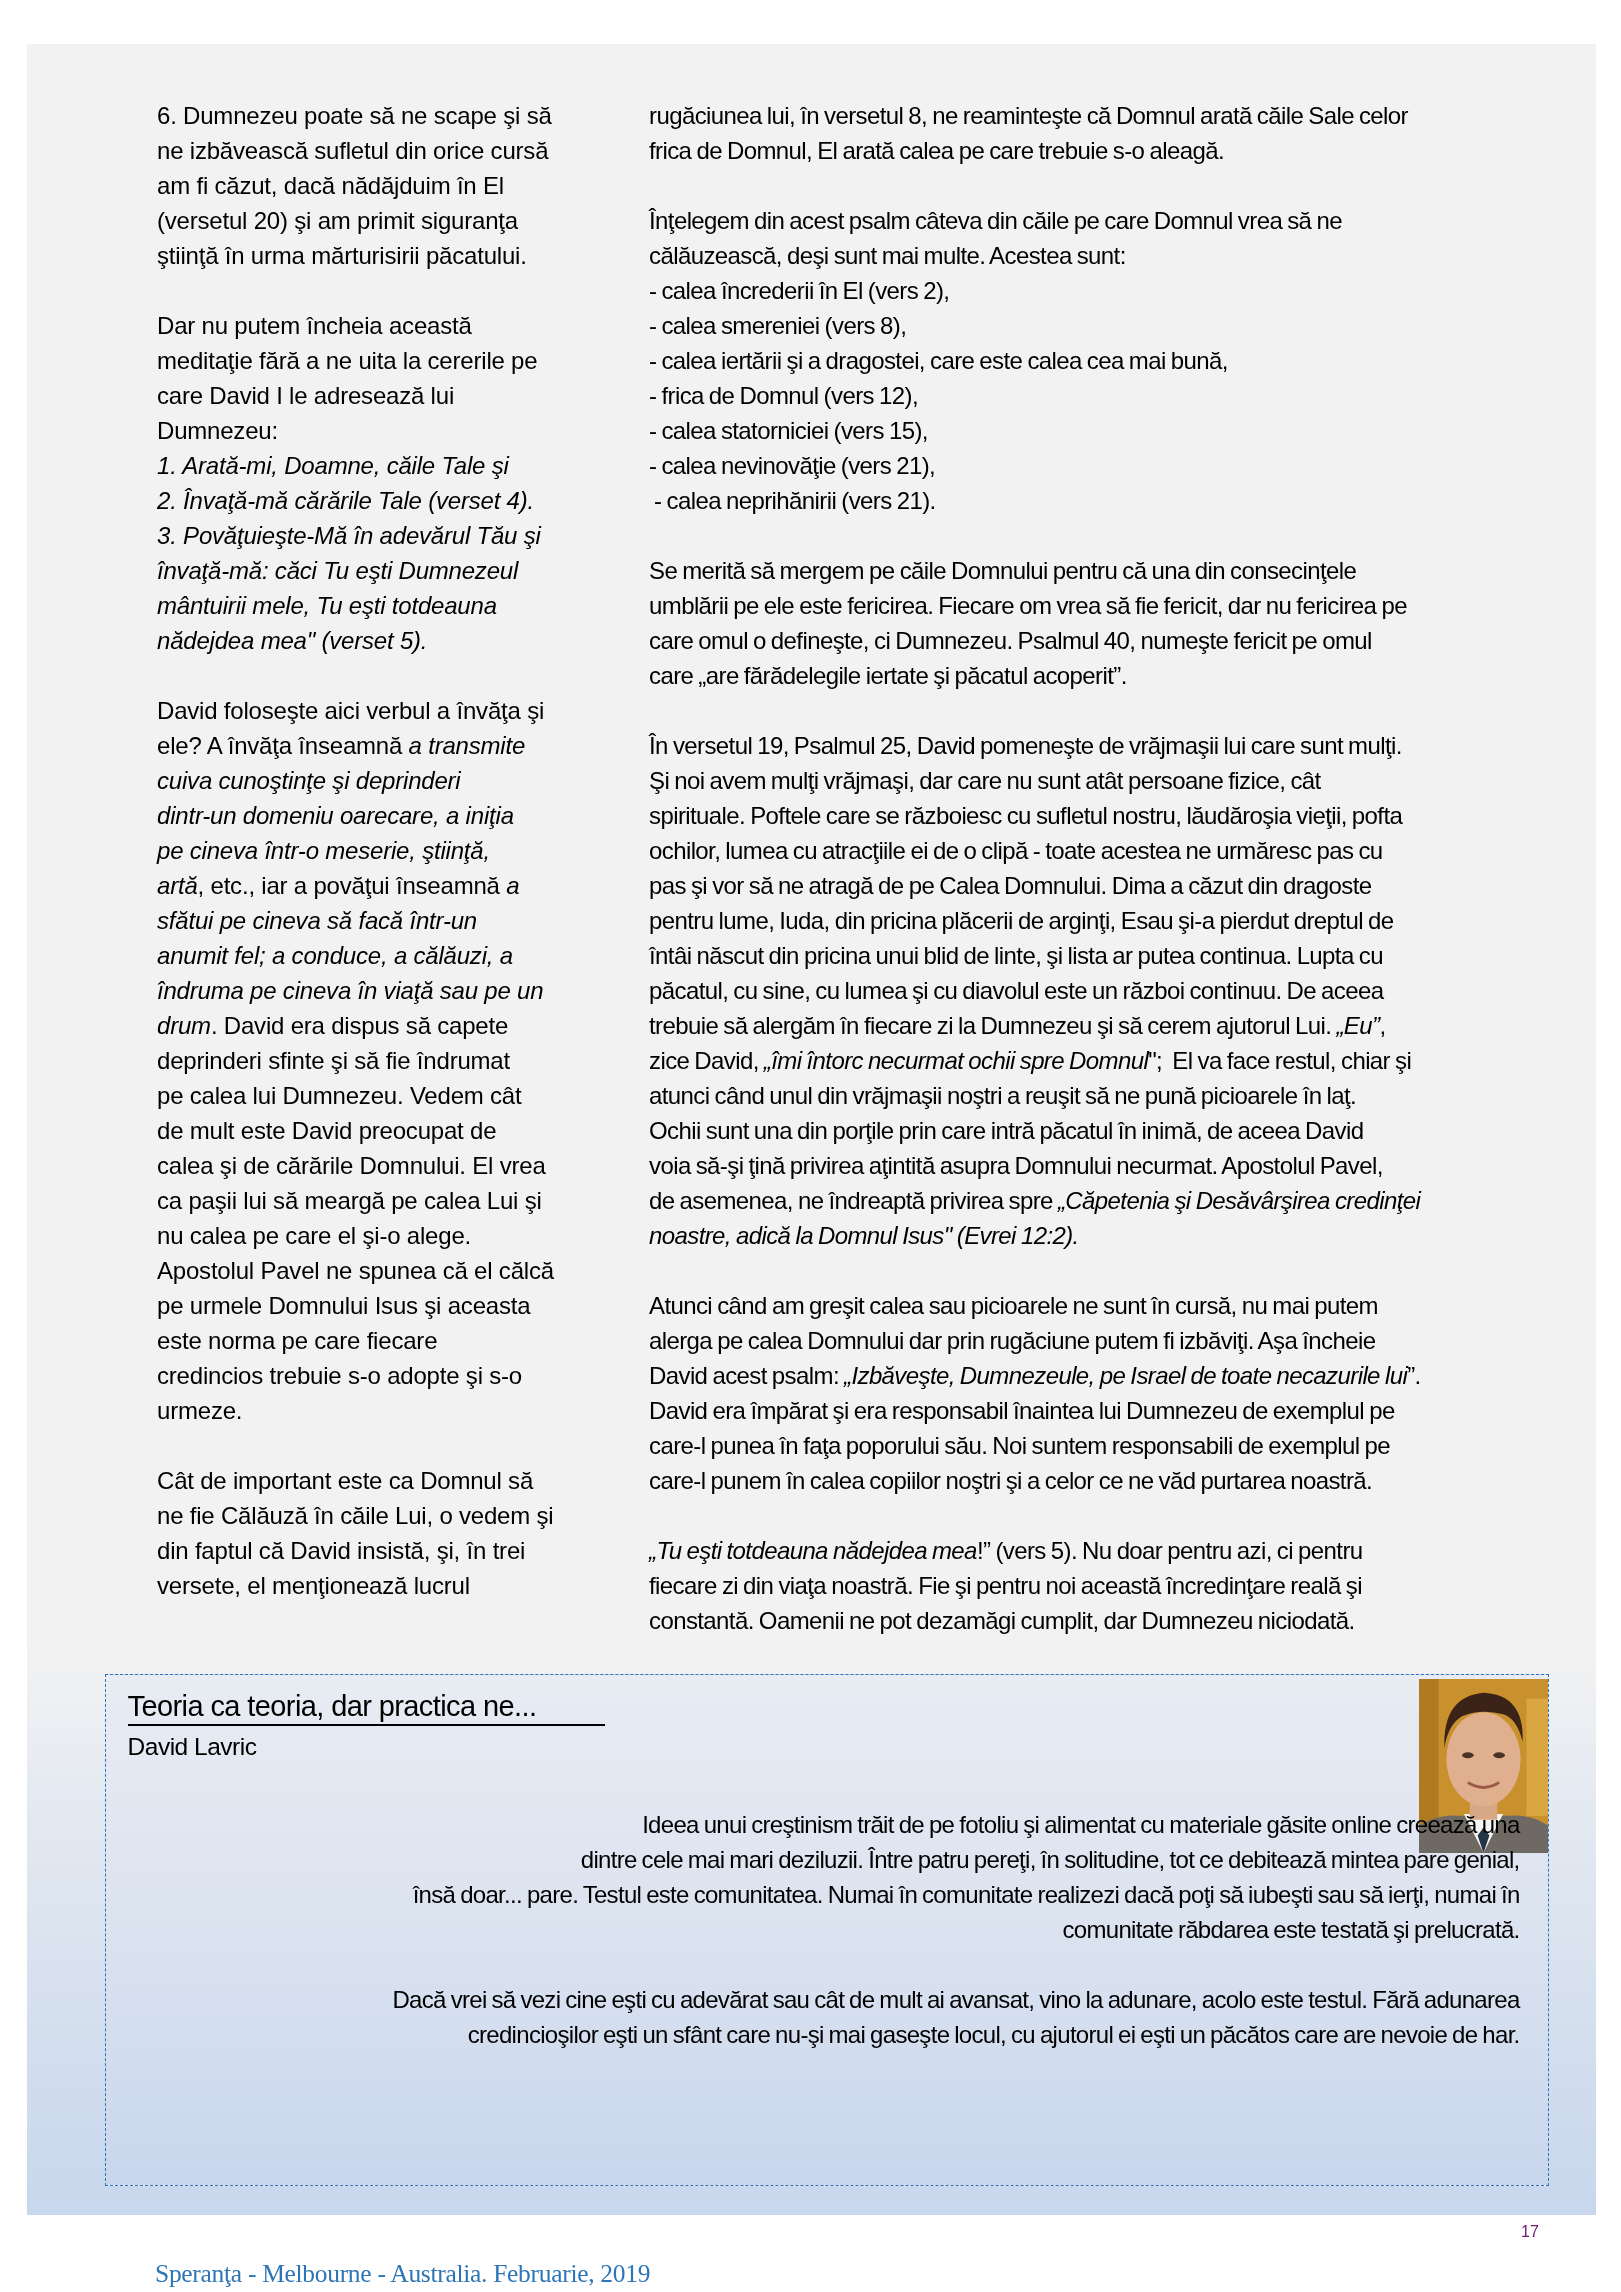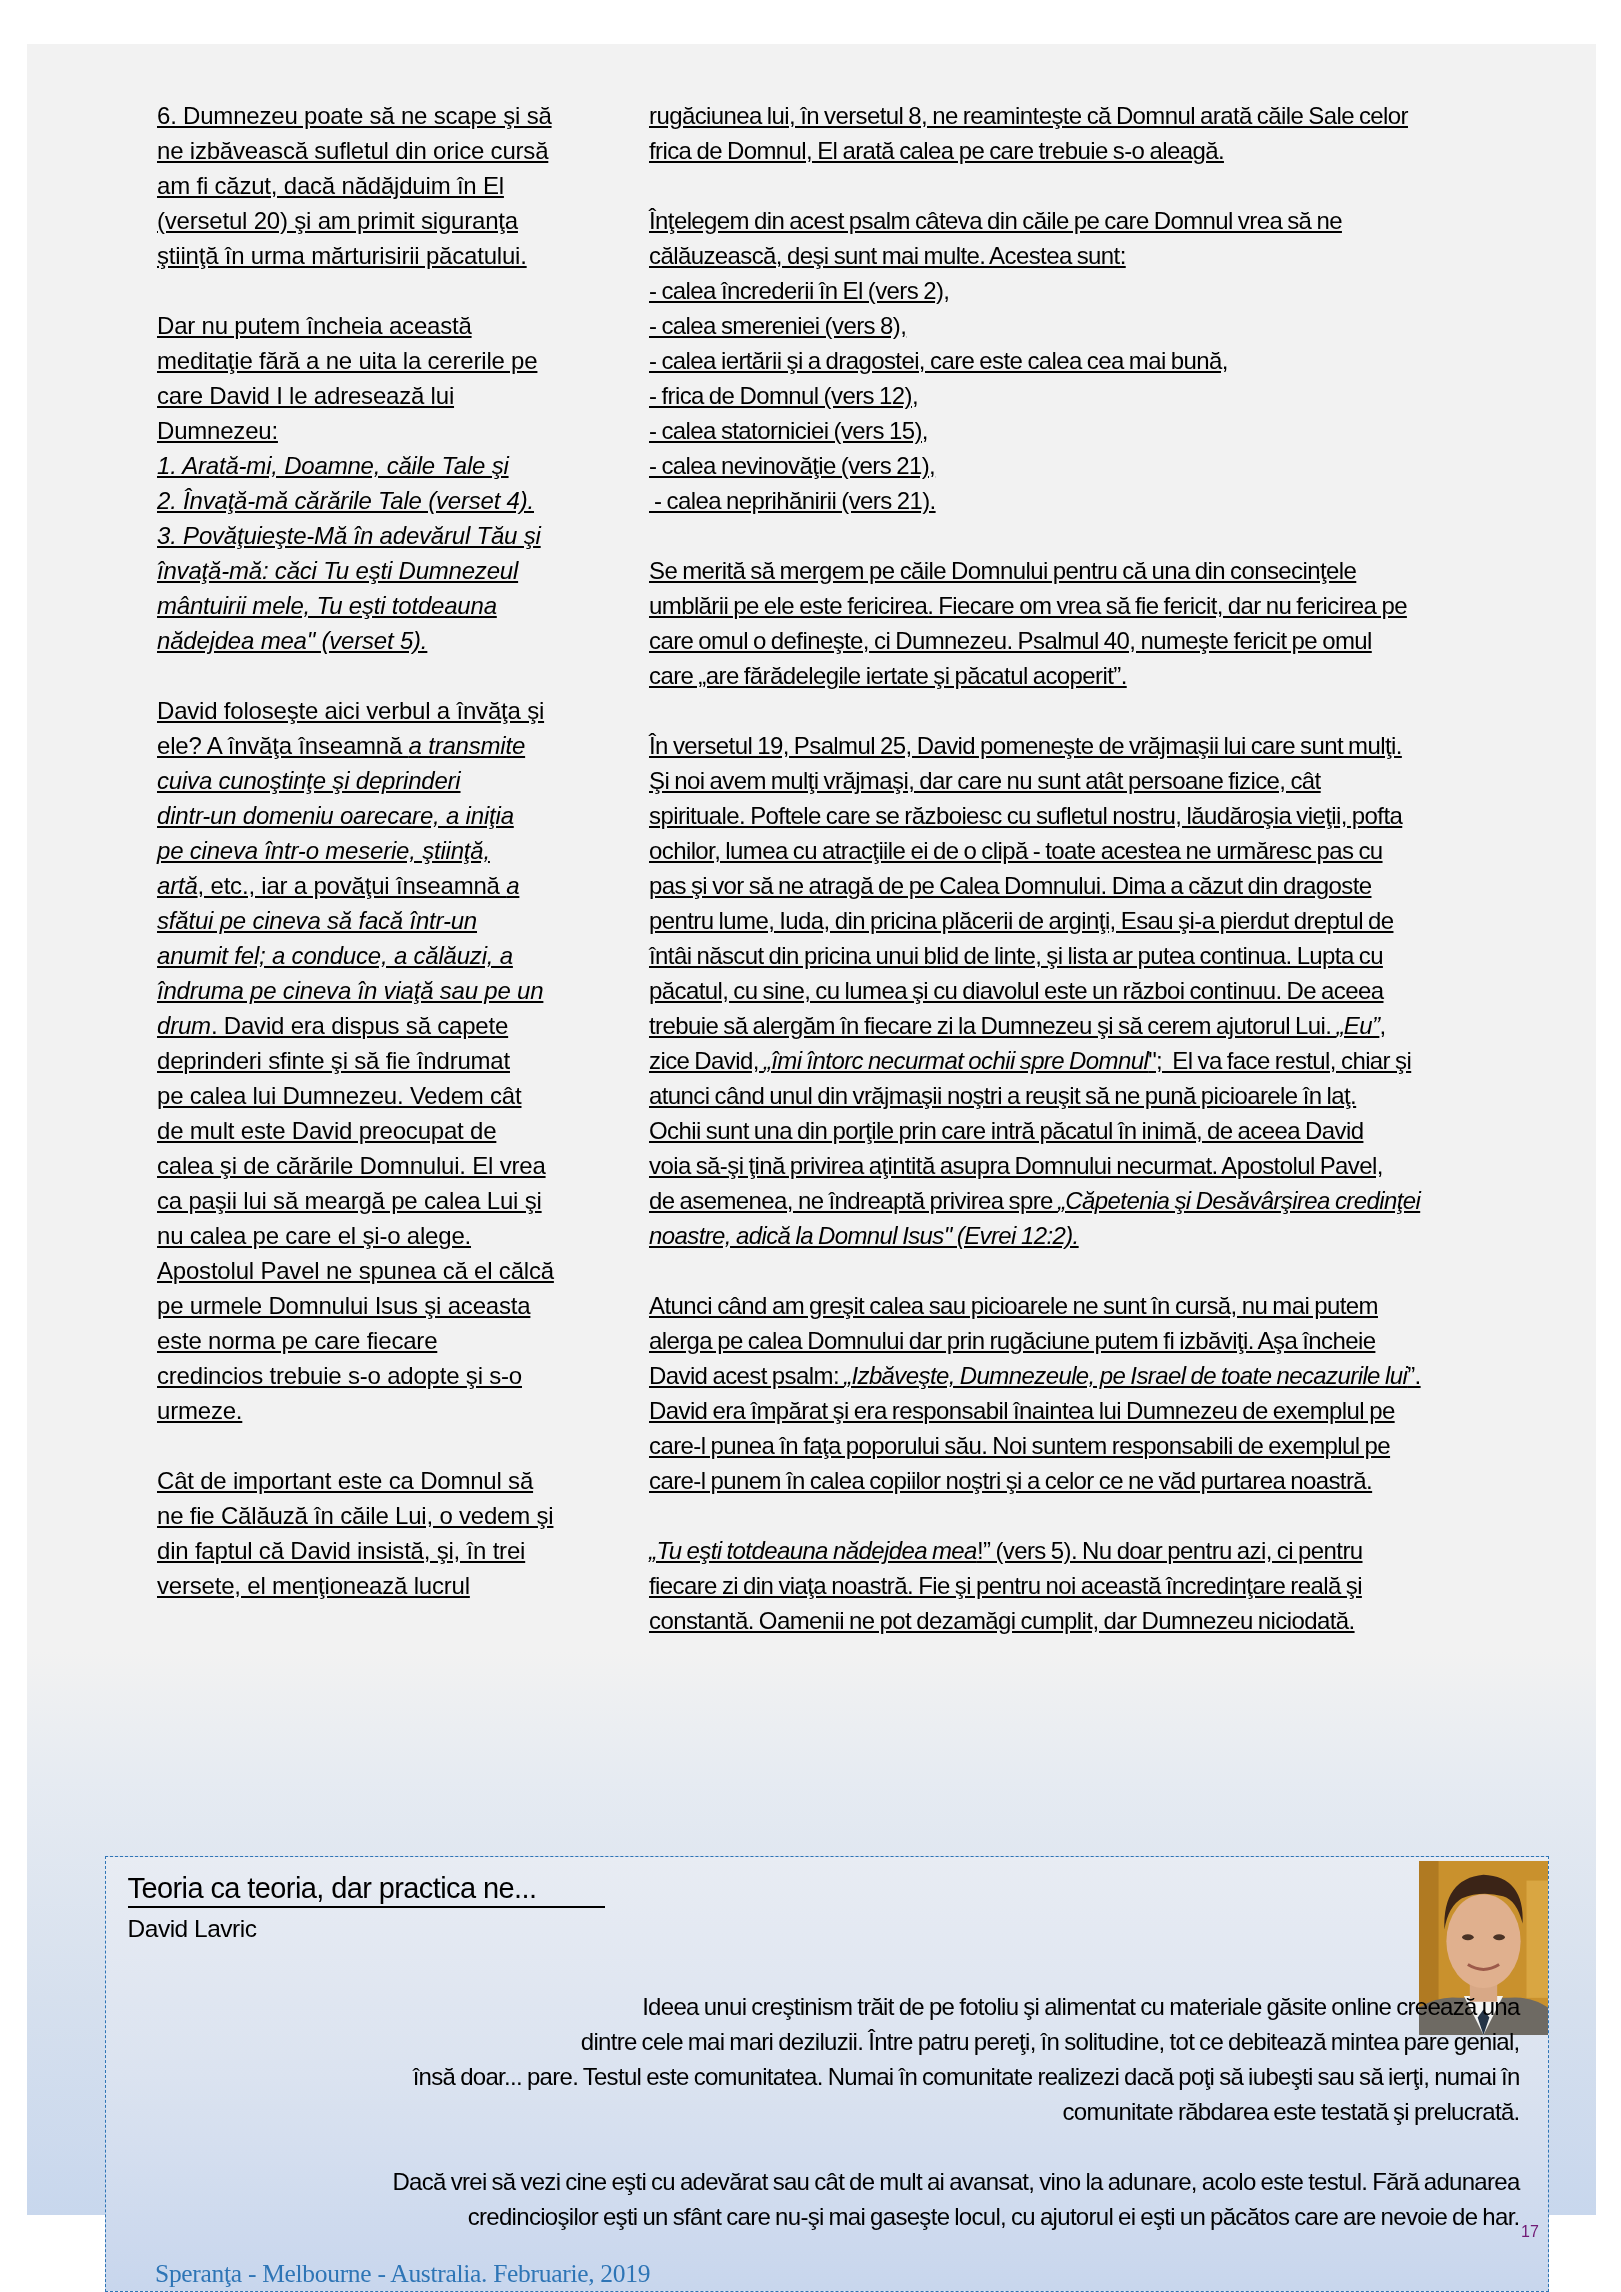--- a/index.html
+++ b/index.html
@@ -1,26 +1,26 @@
 <!DOCTYPE html>
 <html><head>
   <meta charset="utf-8">
   <style>
     html, body { margin: 0; padding: 0; background: #ffffff; }
     body { width: 1621px; height: 2293px; position: relative; overflow: hidden;
            font-family: "Liberation Sans", "DejaVu Sans", sans-serif; color: #000; }
     .panel { position: absolute; left: 26.5px; top: 44px; width: 1569px; height: 2171px;
              background: linear-gradient(to bottom, #f2f2f2 0%, #f2f2f2 74%, #e6ebf2 80%, #d6e0ee 90%, #c8d7ed 100%); }
-    .col { position: absolute; font-size: 24px; line-height: 35px; letter-spacing: -0.2px; text-decoration: underline; }
+    .col { position: absolute; font-size: 24px; line-height: 35px; letter-spacing: -0.2px; }
     .col-left { left: 157px; top: 98px; width: 446px; }
     .col-right { left: 649px; top: 98px; width: 921px; letter-spacing: -0.6px; word-spacing: -1px; }
     .para { margin: 0 0 35px 0; }
     .line { display: block; white-space: nowrap; }
     .it { font-style: italic; }
-    .box { position: absolute; left: 105px; top: 1856px; width: 1444px; height: 436px;
+    .box { position: absolute; left: 105px; top: 1674px; width: 1444px; height: 512px;
            border: 1.5px dashed #2e75b6; box-sizing: border-box;
            background: linear-gradient(to bottom, #e8ecf3 0%, #dbe3f0 50%, #c8d6ed 100%); }
     .box-title { position: absolute; left: 21.6px; top: 13.7px; font-size: 29px; line-height: 35px;
                  letter-spacing: -0.6px; border-bottom: 2.5px solid #000; padding-right: 69px; }
     .box-author { position: absolute; left: 21.6px; top: 56px; font-size: 24.5px; line-height: 31px; letter-spacing: -0.5px; }
     .box-body { position: absolute; left: 21.6px; top: 132px; width: 1392px; font-size: 24px; line-height: 35px;
                 letter-spacing: -0.7px; word-spacing: -1px; text-align: right; }
     .box-body .para { margin: 0 0 35px 0; }
     .photo { position: absolute; left: 1313px; top: 3.9px; width: 129px; height: 174px; overflow: hidden;
              background: #c8932e; }

